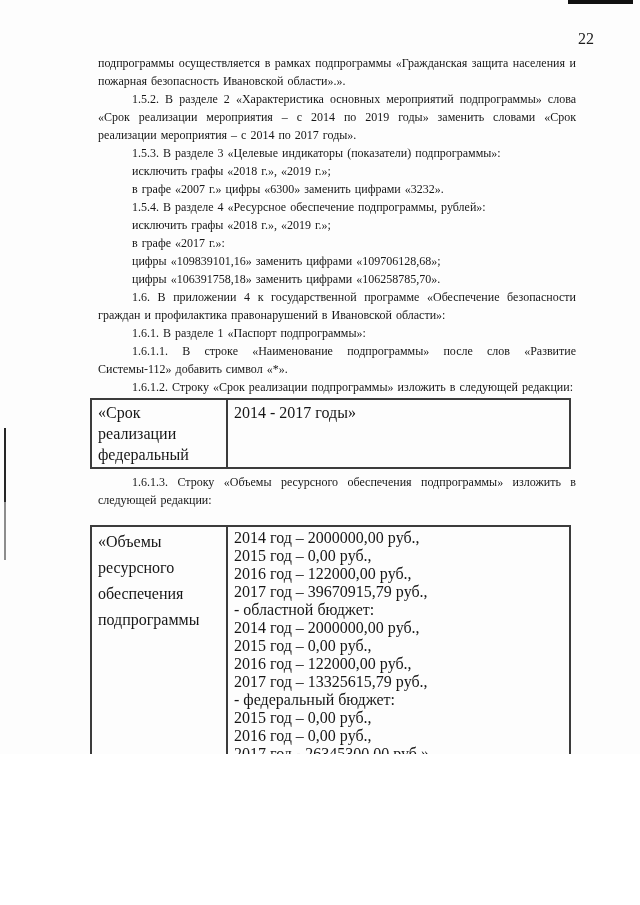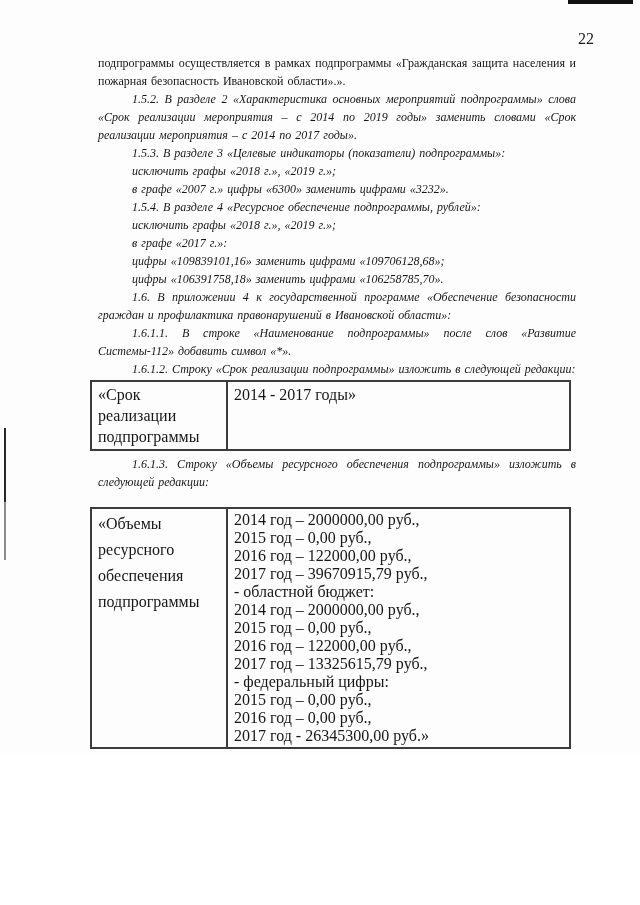--- a/index.html
+++ b/index.html
@@ -19,21 +19,21 @@
     margin:0 -18px 6px 0;
     color:#1c1c1c;
   }
   p.body {
     margin:0;
     font-size:12px;
     line-height:18px;
     text-align:justify;
     word-spacing:1px;
   }
-  p.indent { text-indent:34px;font-style:italic; }
+  p.indent { text-indent:34px; }
 
   .doc-table {
     display:flex;
     width:481px;
     margin:2px 0 4px -8px;
     border:2px solid #3c3c3c;
     box-sizing:border-box;
     background:#fdfdfd;
   }
   .doc-table .c1 {
@@ -83,43 +83,44 @@
     <p class="body indent">1.5.2. В разделе 2 «Характеристика основных мероприятий подпрограммы» слова «Срок реализации мероприятия – с 2014 по 2019 годы» заменить словами «Срок реализации мероприятия – с 2014 по 2017 годы».</p>
     <p class="body indent">1.5.3. В разделе 3 «Целевые индикаторы (показатели) подпрограммы»:</p>
     <p class="body indent">исключить графы «2018 г.», «2019 г.»;</p>
     <p class="body indent">в графе «2007 г.» цифры «6300» заменить цифрами «3232».</p>
     <p class="body indent">1.5.4. В разделе 4 «Ресурсное обеспечение подпрограммы, рублей»:</p>
     <p class="body indent">исключить графы «2018 г.», «2019 г.»;</p>
     <p class="body indent">в графе «2017 г.»:</p>
     <p class="body indent">цифры «109839101,16» заменить цифрами «109706128,68»;</p>
     <p class="body indent">цифры «106391758,18» заменить цифрами «106258785,70».</p>
     <p class="body indent">1.6. В приложении 4 к государственной программе «Обеспечение безопасности граждан и профилактика правонарушений в Ивановской области»:</p>
+    <p class="body indent">1.6.1. В разделе 1 «Паспорт подпрограммы»:</p>
     <p class="body indent">1.6.1.1. В строке «Наименование подпрограммы» после слов «Развитие Системы-112» добавить символ «*».</p>
     <p class="body indent">1.6.1.2. Строку «Срок реализации подпрограммы» изложить в следующей редакции:</p>
 
     <div class="doc-table table-srok">
-      <div class="c1">«Срок реализации подпрограммы</div>
+      <div class="c1">«Срок реализации федеральный</div>
       <div class="c2">2014 - 2017 годы»</div>
     </div>
 
     <p class="body indent clause-after">1.6.1.3. Строку «Объемы ресурсного обеспечения подпрограммы» изложить в следующей редакции:</p>
 
     <div class="doc-table table-obemy">
       <div class="c1">«Объемы ресурсного обеспечения подпрограммы</div>
       <div class="c2">
         <div class="budget-line">2014 год – 2000000,00 руб.,</div>
         <div class="budget-line">2015 год – 0,00 руб.,</div>
         <div class="budget-line">2016 год – 122000,00 руб.,</div>
         <div class="budget-line">2017 год – 39670915,79 руб.,</div>
         <div class="budget-line">- областной бюджет:</div>
         <div class="budget-line">2014 год – 2000000,00 руб.,</div>
         <div class="budget-line">2015 год – 0,00 руб.,</div>
         <div class="budget-line">2016 год – 122000,00 руб.,</div>
         <div class="budget-line">2017 год – 13325615,79 руб.,</div>
-        <div class="budget-line">- федеральный цифры:</div>
+        <div class="budget-line">- федеральный бюджет:</div>
         <div class="budget-line">2015 год – 0,00 руб.,</div>
         <div class="budget-line">2016 год – 0,00 руб.,</div>
         <div class="budget-line">2017 год - 26345300,00 руб.»</div>
       </div>
     </div>
 
   </div>
 </div>
 
 </body></html>

